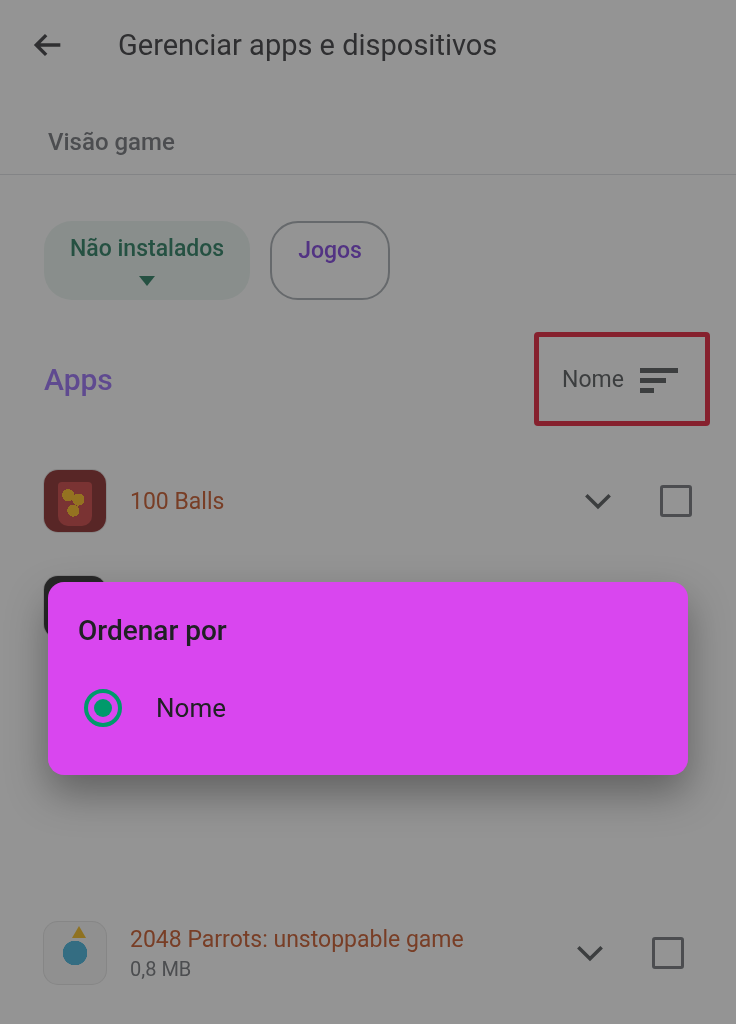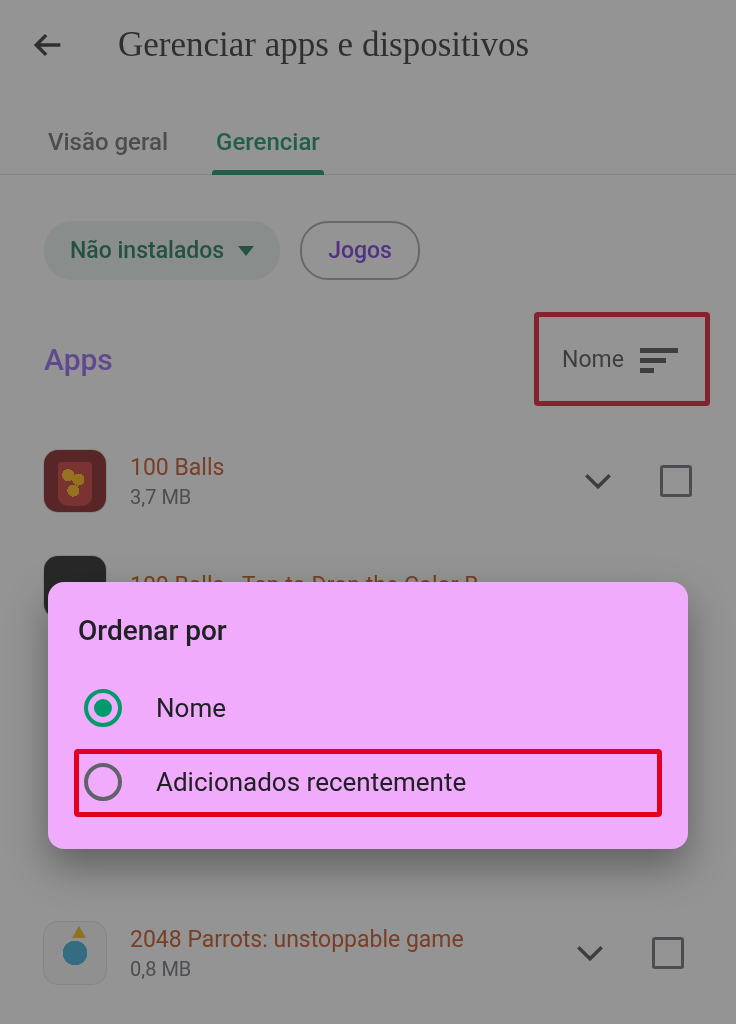--- a/index.html
+++ b/index.html
@@ -23,25 +23,24 @@
     display: flex;
     align-items: center;
     padding: 24px 20px 24px 28px;
   }
   .back-arrow {
     width: 42px; height: 42px;
     display: flex; align-items: center; justify-content: center;
   }
   .back-arrow svg { width: 34px; height: 34px; stroke: #202124; stroke-width: 2.4; fill: none; }
   .title {
-    font-size: 35px;
+    font-size: 29px;
     font-weight: 400;
     color: #202124;
     margin-left: 48px;
-    font-family: Liberation Serif, serif;
   }
   
   .tabs {
     display: flex;
     gap: 40px;
     padding: 0 44px;
     border-bottom: 1px solid #dadce0;
     margin-top: 26px;
   }
   .tab {
@@ -69,20 +68,21 @@
     padding: 46px 44px 0 44px;
   }
   .chip {
     border-radius: 28px;
     font-size: 23px;
     font-weight: 500;
     padding: 14px 26px;
     display: flex;
     align-items: center;
     gap: 14px;
+    flex-direction: column;
   }
   .chip.filled {
     background: #e6f2ed;
     color: #0a6b4a;
     border: none;
   }
   .chip.outlined {
     background: transparent;
     color: #6d28d9;
     border: 2px solid #9aa0a6;
@@ -182,21 +182,21 @@
     border: 3px solid #5f6368;
     border-radius: 3px;
     margin-left: 18px;
   }
   
   .dialog {
     position: absolute;
     z-index: 20;
     left: 48px; right: 48px;
     top: 582px;
-    background: #f0abfc;
+    background: #d946ef;
     border-radius: 16px;
     box-shadow: 0 18px 40px rgba(0,0,0,0.35);
     padding: 32px 30px 30px 30px;
   }
   .dialog-title {
     font-size: 28px;
     font-weight: 500;
     color: #202124;
     margin-bottom: 24px;
   }
@@ -229,22 +229,21 @@
 <div class="header">
   <div class="back-arrow">
     <svg viewBox="0 0 24 24">
       <path d="M20 12H4M10 5l-7 7 7 7"></path>
     </svg>
   </div>
   <div class="title">Gerenciar apps e dispositivos</div>
 </div>
 
 <div class="tabs">
-  <div class="tab">Visão geral</div>
-  <div class="tab active">Gerenciar</div>
+  <div class="tab">Visão game</div>
 </div>
 
 <div class="chips">
   <div class="chip filled">
     <span>Não instalados</span>
     <span class="caret-down"></span>
   </div>
   <div class="chip outlined">
     <span>Jogos</span>
   </div>
@@ -263,21 +262,20 @@
     </span>
     <div class="highlight-box hl1"></div>
   </div>
 </div>
 
 <div class="app-list">
   <div class="app-row">
     <div class="app-icon inner1"></div>
     <div class="app-meta">
       <div class="app-name">100 Balls</div>
-      <div class="app-size">3,7 MB</div>
     </div>
     <div class="expand">
       <svg viewBox="0 0 24 14">
           <path d="M2 2l10 10L22 2"></path>
         </svg>
     </div>
     <div class="checkbox"></div>
   </div>
 
   <div class="app-row">
@@ -308,18 +306,13 @@
 <div class="scrim"></div>
 
 <div class="dialog">
   <div class="dialog-title">Ordenar por</div>
 
   <div class="radio-row">
     <div class="radio checked"></div>
     <div class="radio-label">Nome</div>
   </div>
 
-  <div class="radio-row">
-    <div class="radio unchecked"></div>
-    <div class="radio-label">Adicionados recentemente</div>
-    <div class="highlight-box hl2"></div>
-  </div>
 </div>
 
 </body></html>

